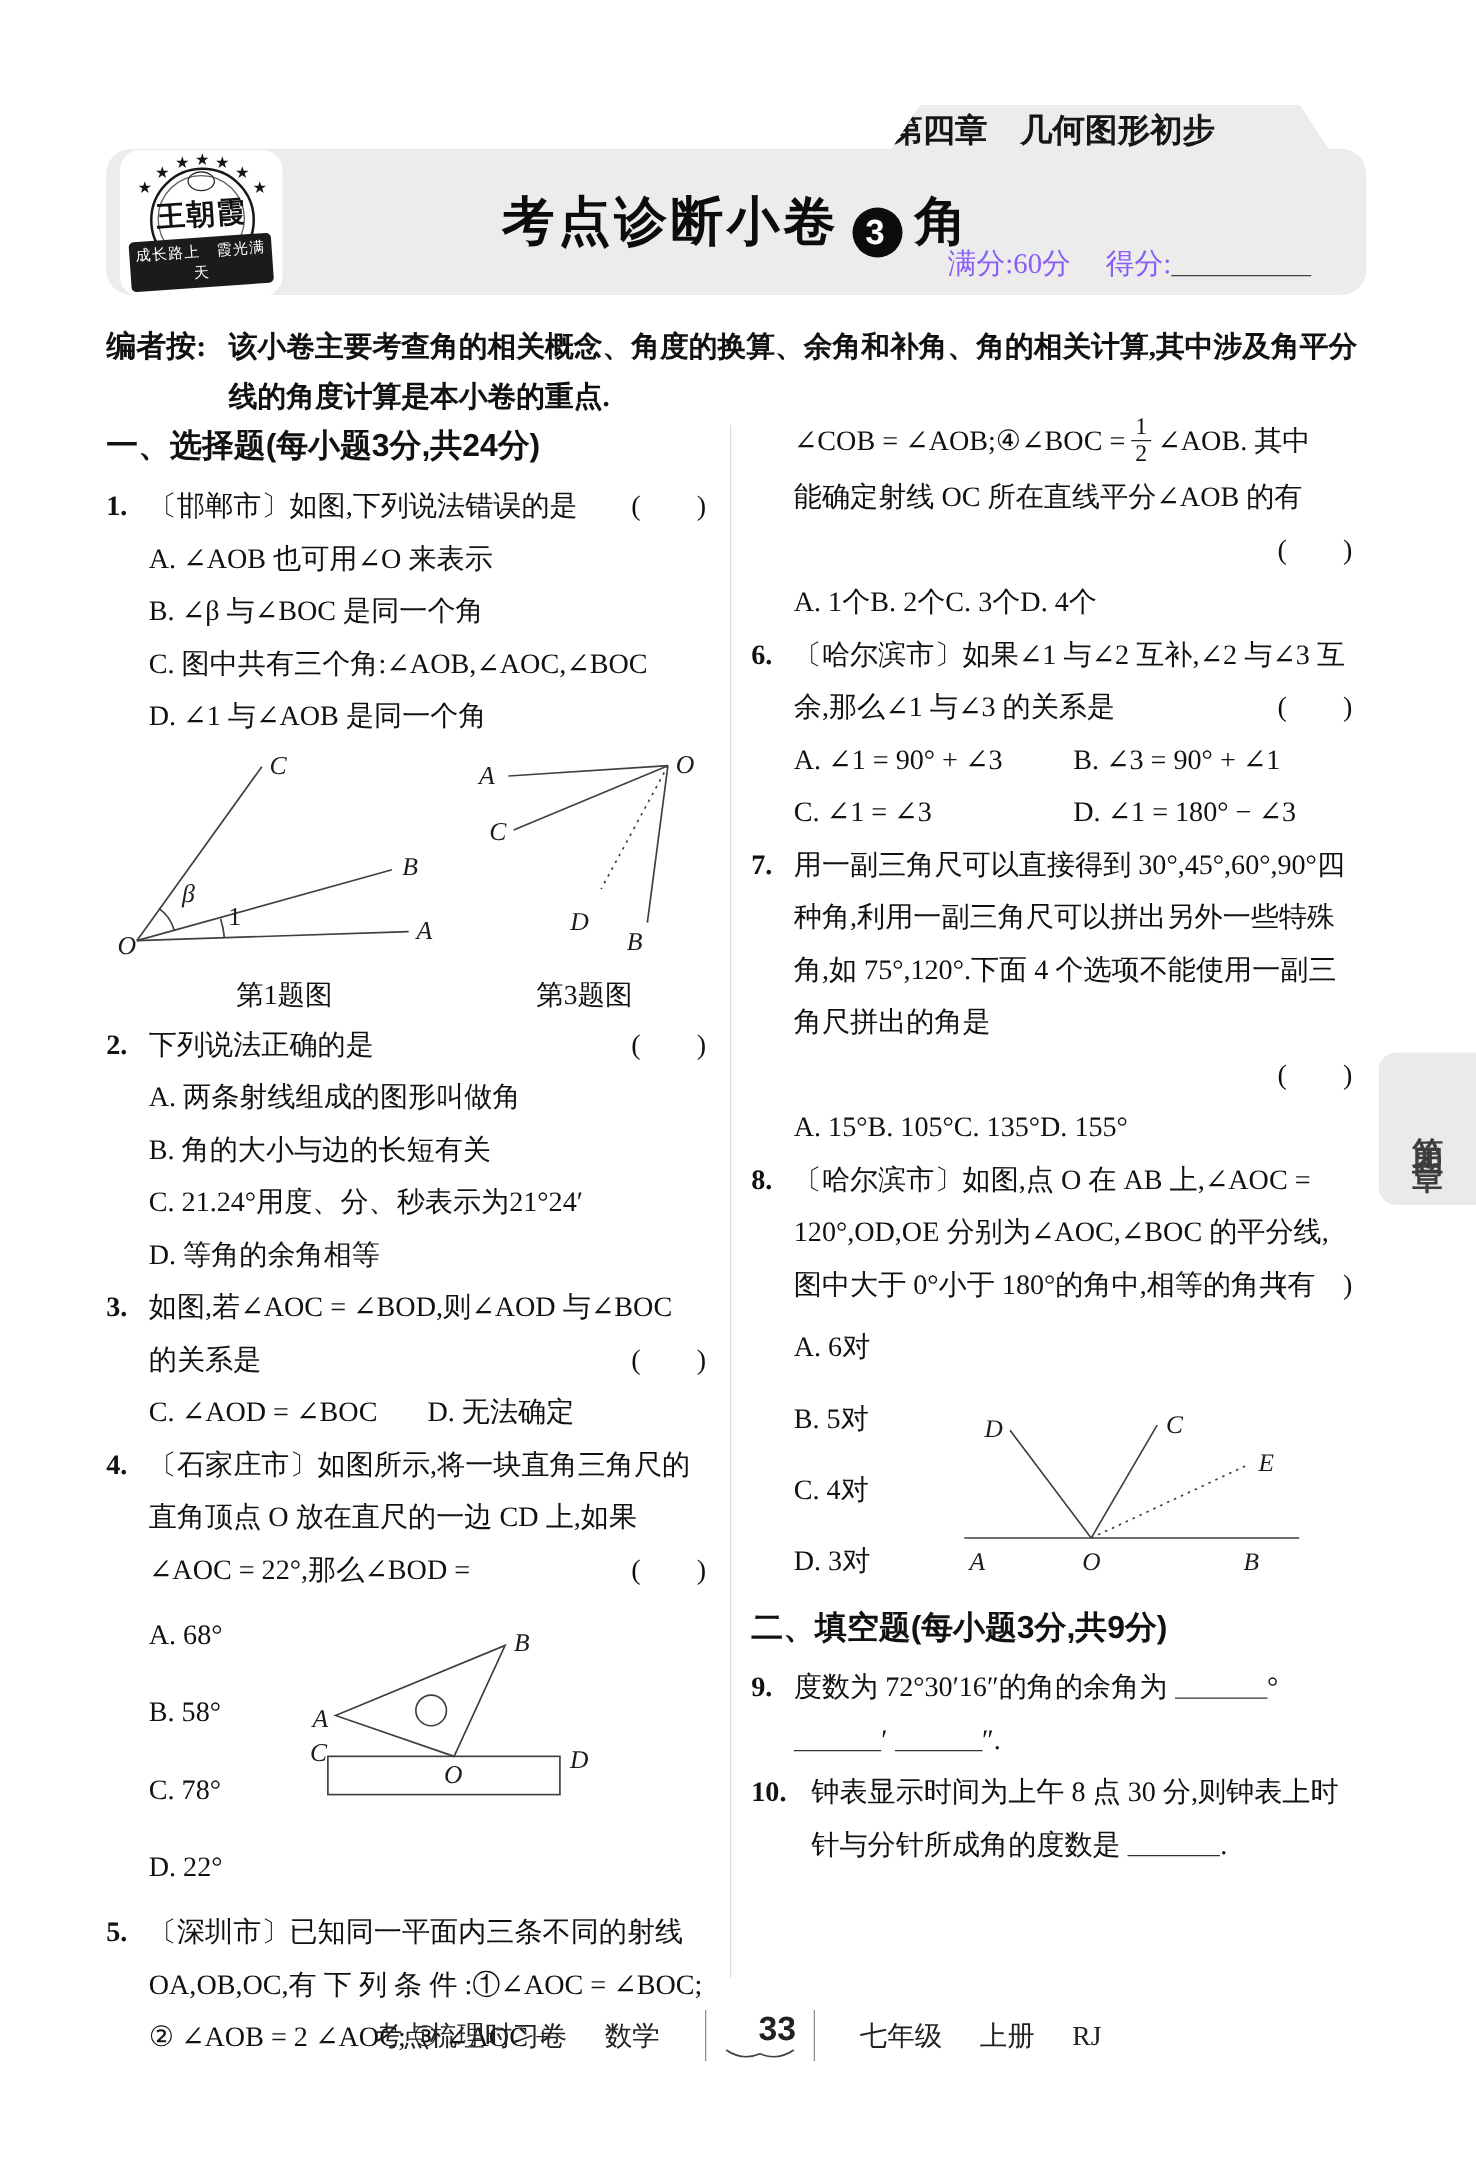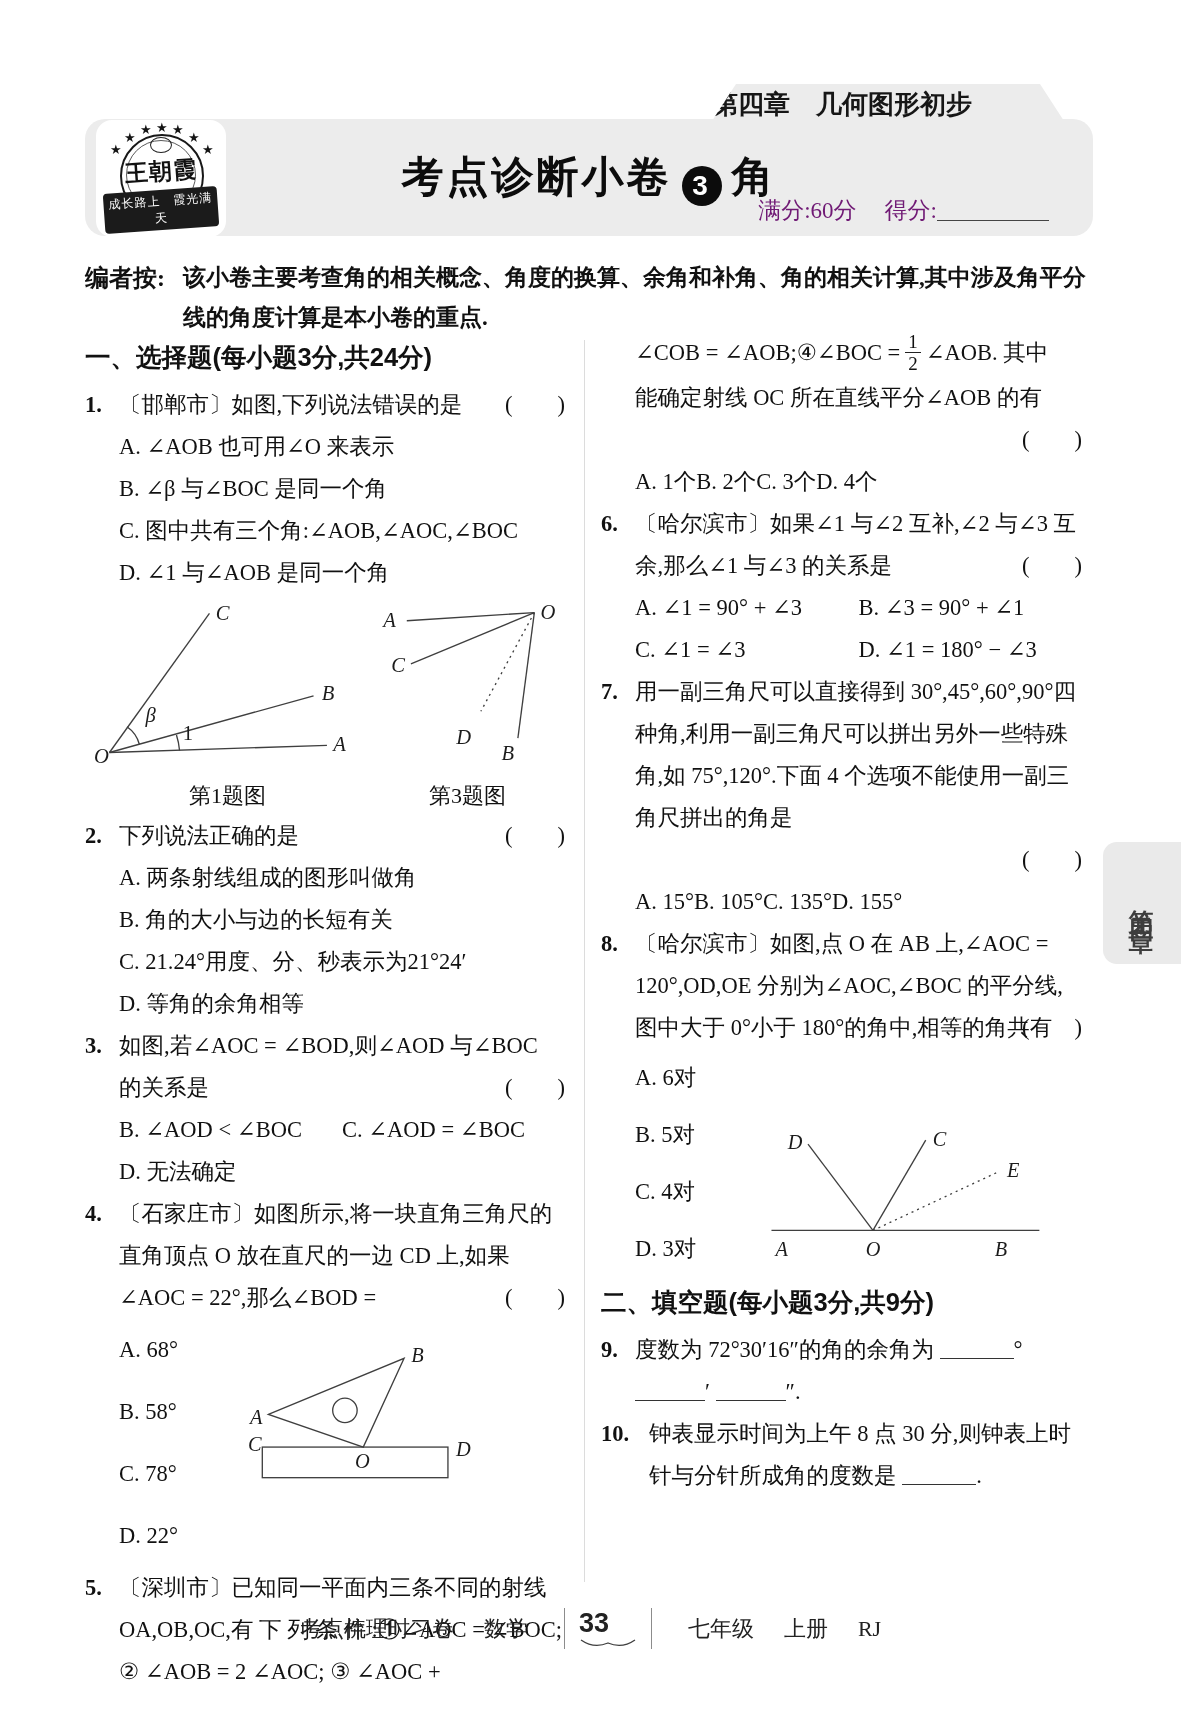--- a/index.html
+++ b/index.html
@@ -20,21 +20,21 @@
     position:absolute;left:85px;top:119px;width:1008px;height:117px;background:#ececec;border-radius:20px;
   }
   .page-title{
     position:absolute;left:0;right:0;top:30px;text-align:center;font-weight:bold;font-size:42px;
     letter-spacing:3px;color:#0c0c0c;
   }
   .badge3{
     display:inline-flex;align-items:center;justify-content:center;width:40px;height:40px;border-radius:50%;
     background:#0c0c0c;color:#fff;font-size:28px;vertical-align:-4px;margin:0 10px;
   }
-  .score-line{position:absolute;right:44px;bottom:10px;font-size:23px;color:#701a75}
+  .score-line{position:absolute;right:44px;bottom:10px;font-size:23px;color:#8b5cf6}
   .score-line .blank-score{display:inline-block;width:112px;border-bottom:1.6px solid #444;height:20px;vertical-align:-3px}
   .gap28{display:inline-block;width:28px}
 
   
   .logo{position:absolute;left:96px;top:120px;width:130px;height:117px;background:#fff;border-radius:16px}
   .logo .ring{position:absolute;left:24px;top:14px;width:80px;height:80px;border:2.5px solid #181818;border-radius:50%}
   .logo .ring .inner{position:absolute;left:4px;top:4px;width:68px;height:68px;border:1px solid #5a5a5a;border-radius:50%}
   .logo .brand{position:absolute;left:0;right:0;top:36px;text-align:center;font-weight:bold;font-size:23px;letter-spacing:1px;transform:rotate(-4deg)}
   .logo .portrait{position:absolute;left:54px;top:17px;width:20px;height:14px;border:1.5px solid #222;border-radius:50%}
   .logo .star{position:absolute;font-size:13px;color:#141414}
@@ -92,21 +92,21 @@
     position:absolute;right:0;top:842px;width:78px;height:122px;background:#eaeaea;border-radius:14px 0 0 14px;
     display:flex;align-items:center;justify-content:center;
   }
   .side-tab span{
     writing-mode:vertical-rl;font-family:"Liberation Sans","DejaVu Sans",sans-serif;font-weight:bold;
     font-size:25px;color:#3d3d3d;letter-spacing:9px;
   }
 
   
   .footer{position:absolute;left:0;top:1608px;width:100%;display:flex;justify-content:center;align-items:center;gap:30px;font-size:22px;color:#222}
-  .book{display:inline-flex;flex-direction:column;align-items:flex-start;border-left:1.3px solid #8c8c8c;border-right:1.3px solid #8c8c8c;padding:0 14px;margin:0 6px}
+  .book{display:inline-flex;flex-direction:column;align-items:flex-end;border-left:1.3px solid #8c8c8c;border-right:1.3px solid #8c8c8c;padding:0 14px;margin:0 6px}
   .book .pnum{font-family:"Liberation Sans","DejaVu Sans",sans-serif;font-weight:bold;font-size:27px;line-height:30px}
 </style>
 </head>
 <body>
 
 <div class="chapter-tab">第四章　几何图形初步</div>
 
 <div class="header-card">
   <div class="page-title sans">
     <span>考点诊断小卷</span><span class="badge3 sans">3</span><span>角</span>
@@ -209,21 +209,20 @@
   </div>
 
   <div class="q">
     <span class="qnum">3.</span>
     <div class="qbody">
       <div class="para">
         <span>如图,若∠AOC = ∠BOD,则∠AOD 与∠BOC 的关系是</span>
         <span class="bracket-abs">(　　)</span>
       </div>
       <div class="opt-grid">
-        <div>B. ∠AOD &lt; ∠BOC</div>
         <div>C. ∠AOD = ∠BOC</div>
         <div>D. 无法确定</div>
       </div>
     </div>
   </div>
 
   <div class="q">
     <span class="qnum">4.</span>
     <div class="qbody">
       <div class="para">

